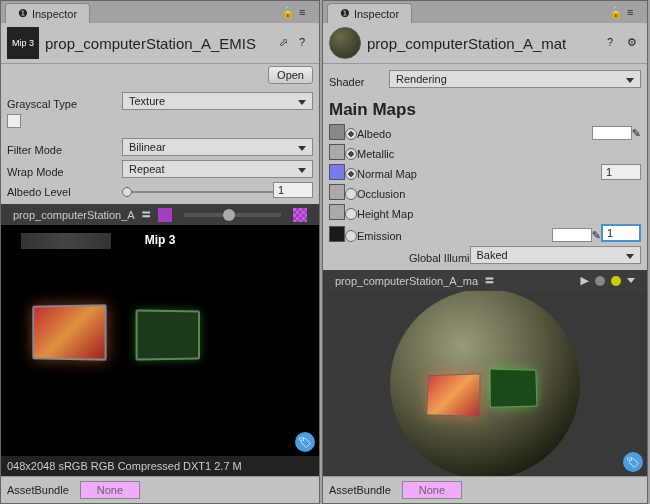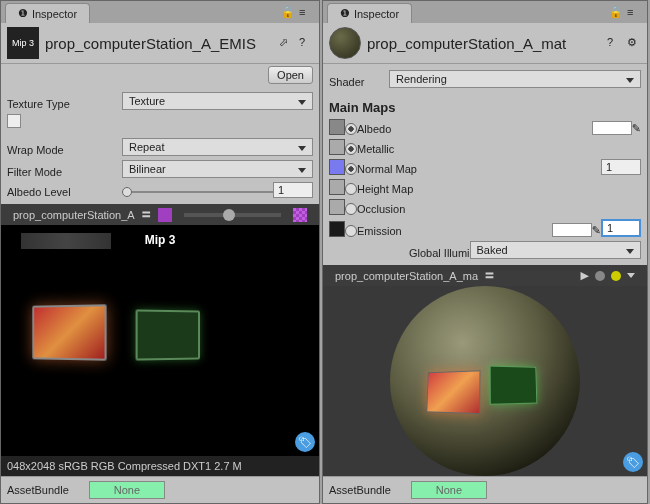--- a/index.html
+++ b/index.html
@@ -31,23 +31,23 @@
 .previewhdr{background:#3c3c3c;color:#ccc;padding:3px 12px;display:flex;align-items:center;gap:6px;font-size:11px}
 .previewhdr span{color:#ccc}
 .preview{flex:1;background:#000;position:relative;overflow:hidden}
 .mip{position:absolute;top:8px;left:50%;transform:translateX(-50%);color:#fff;font-weight:bold;font-size:12px}
 .texstrip{position:absolute;top:8px;left:20px;width:90px;height:16px;background:linear-gradient(90deg,#333,#444,#333)}
 .screen1{position:absolute;top:80px;left:30px;width:75px;height:55px;background:linear-gradient(135deg,#c03030,#e09040,#a02020);border:2px solid #888;border-radius:2px;transform:perspective(200px) rotateY(-8deg);box-shadow:0 0 15px rgba(200,100,50,0.6)}
 .screen2{position:absolute;top:85px;left:135px;width:65px;height:50px;background:#1a3a1a;border:2px solid #5a8a5a;border-radius:2px;transform:perspective(200px) rotateY(8deg);box-shadow:0 0 10px rgba(80,200,80,0.4)}
 .footer{background:#222;color:#ccc;padding:4px 6px;font-size:11px}
 .footer span{color:#ccc}
 .tagcorner{position:absolute;bottom:4px;right:4px;width:20px;height:20px;background:#4a9de0;border-radius:50%;display:flex;align-items:center;justify-content:center}
-.assetbundle{background:#c2c2c2;padding:4px 6px;display:flex;align-items:center;gap:20px;border-top:1px solid #999}
-.abdrop{background:#86efac;border:1px solid #888;padding:2px 24px;font-size:11px;color:#666}
-.boldlbl{font-weight:bold;font-size:13px}
+.assetbundle{background:#c2c2c2;padding:4px 6px;display:flex;align-items:center;gap:11px;border-top:1px solid #999}
+.abdrop{background:#f0abfc;border:1px solid #888;padding:2px 16px;font-size:11px;color:#666}
+.boldlbl{font-weight:bold;font-size:17px}
 .mapslot{width:16px;height:16px;background:#888;border:1px solid #555}
 .mapslot.dark{background:#1a1a1a}
 .mapslot.blue{background:#7a7af0}
 .mapslot.gray{background:#aaa}
 .radio{width:12px;height:12px;border:1px solid #666;border-radius:50%;background:#ddd}
 .radio.on{background:radial-gradient(circle,#444 35%,#ddd 40%)}
 .sphere{position:absolute;top:50%;left:50%;transform:translate(-50%,-50%);width:190px;height:190px;border-radius:50%;background:radial-gradient(circle at 38% 30%,#9a9a7a,#5a5a40 45%,#1a1a10 80%)}
 .sscreen1{position:absolute;top:85px;left:35px;width:55px;height:42px;background:linear-gradient(135deg,#d04040,#f0a050,#b03030);border:1px solid #666;transform:perspective(150px) rotateY(-15deg) rotateX(5deg);box-shadow:0 0 12px rgba(220,120,60,0.7)}
 .sscreen2{position:absolute;top:80px;left:100px;width:48px;height:38px;background:#1a4a1a;border:1px solid #5a9a5a;transform:perspective(150px) rotateY(12deg) rotateX(5deg);box-shadow:0 0 10px rgba(80,220,80,0.5)}
 .pvicons{margin-left:auto;display:flex;gap:6px;align-items:center}
@@ -78,41 +78,41 @@
     <div class="asseticon">Mip 3</div>
     <div class="title">prop_computerStation_A_EMIS</div>
     <span class="iconbtn">⬀</span>
     <span class="iconbtn">?</span>
   </div>
   <div style="display:flex;justify-content:flex-end;padding:2px 6px">
     <button class="btn">Open</button>
   </div>
   <div class="body">
     <div class="row">
-      <div class="lbl">Texture Type</div>
+      <div class="lbl">Grayscal Type</div>
       <div class="dropdown">
           <span>Texture</span>
           <span class="arrow"></span>
         </div>
     </div>
     <div class="row">
       <div class="check"></div>
     </div>
     <div style="height:6px"></div>
     <div class="row">
+      <div class="lbl">Filter Mode</div>
+      <div class="dropdown">
+          <span>Bilinear</span>
+          <span class="arrow"></span>
+        </div>
+    </div>
+    <div class="row">
       <div class="lbl">Wrap Mode</div>
       <div class="dropdown">
           <span>Repeat</span>
-          <span class="arrow"></span>
-        </div>
-    </div>
-    <div class="row">
-      <div class="lbl">Filter Mode</div>
-      <div class="dropdown">
-          <span>Bilinear</span>
           <span class="arrow"></span>
         </div>
     </div>
     <div class="row">
       <div class="lbl">Albedo Level</div>
       <div class="slider">
           <div class="slidertrack"></div>
           <div class="sliderknob"></div>
         </div>
       <input class="numfield" value="1" style="">
@@ -189,26 +189,26 @@
     </div>
     <div class="row">
       <div class="mapslot blue"></div>
       <div class="radio on"></div>
       <div style="flex:1">Normal Map</div>
       <input class="numfield" value="1" style="">
     </div>
     <div class="row">
       <div class="mapslot gray"></div>
       <div class="radio"></div>
-      <div>Height Map</div>
+      <div>Occlusion</div>
     </div>
     <div class="row">
       <div class="mapslot gray"></div>
       <div class="radio"></div>
-      <div>Occlusion</div>
+      <div>Height Map</div>
     </div>
     <div class="row">
       <div class="mapslot dark"></div>
       <div class="radio"></div>
       <div style="flex:1">Emission</div>
       <div class="colorswatch"></div>
       <span>✎</span>
       <input class="numfield hl" value="1" style="">
     </div>
     <div class="row">

